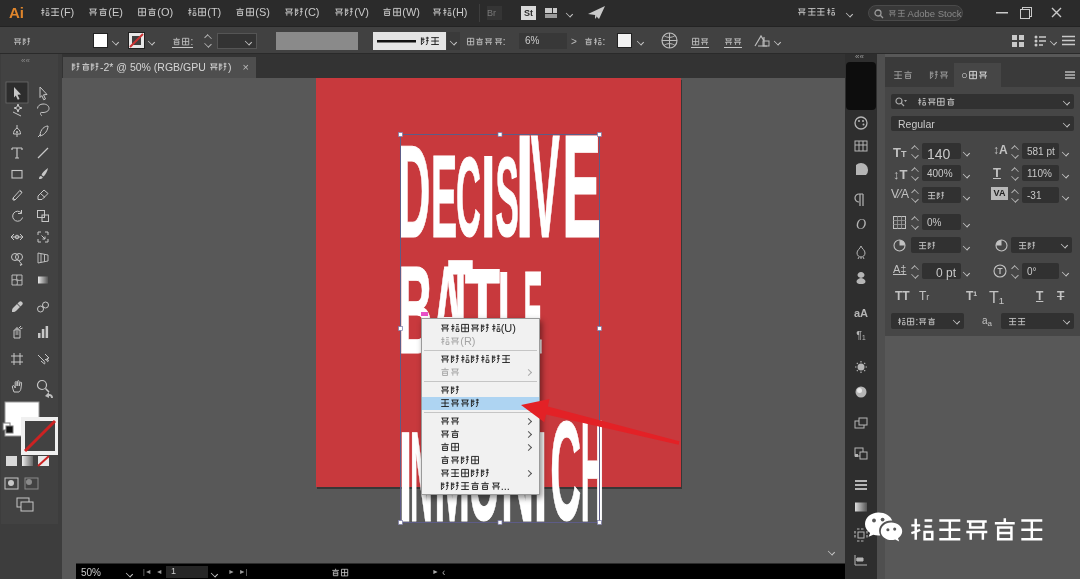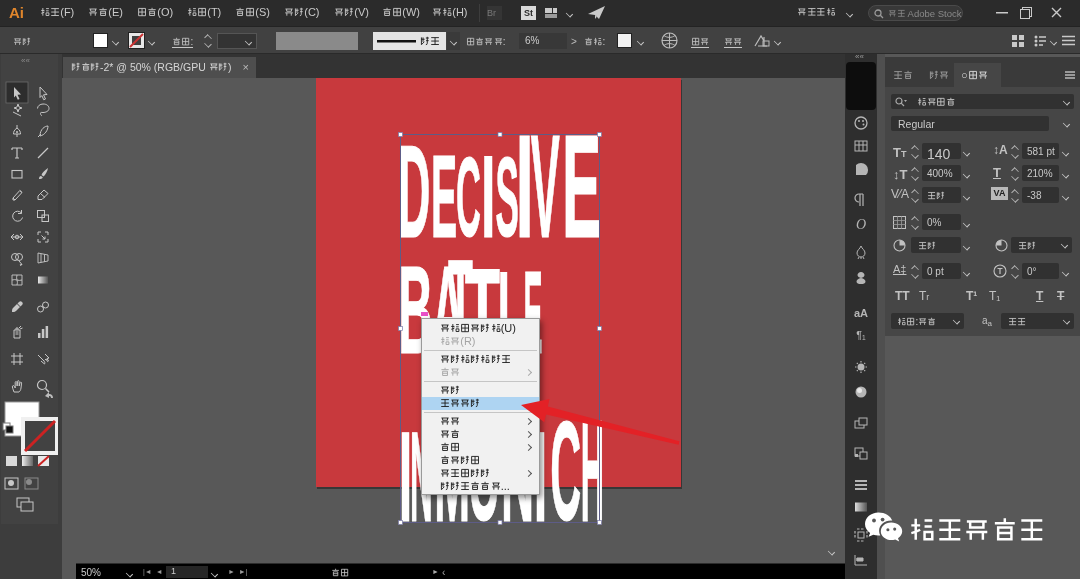--- a/index.html
+++ b/index.html
@@ -657,21 +657,21 @@
         </svg><svg class="g" viewBox="0 0 100 100">
           <path d="M14 20H86M26 20V42H74V20M12 58H88M28 58V86M72 58V86" fill="none" stroke="currentColor" stroke-width="9"></path>
         </svg><svg class="g" viewBox="0 0 100 100">
           <path d="M16 14H84V86H16ZM16 50H84M50 14V86" fill="none" stroke="currentColor" stroke-width="9"></path>
         </svg><svg class="g" viewBox="0 0 100 100">
           <path d="M50 8V24M14 26H86M26 42H74V84H26ZM26 62H74" fill="none" stroke="currentColor" stroke-width="9"></path>
         </svg></span>
     <span class="dd" style="left:172px;top:5px"></span>
   </div>
 
-  <div class="pf" style="left:6px;top:59px;width:158px;height:15px">
+  <div class="pf" style="left:6px;top:59px;width:183px;height:15px">
       <span style="position:absolute;left:7px;top:2px">Regular</span>
       <span class="dd" style="left:172px;top:5px"></span>
     </div>
 
   <div class="picon" style="left:8px;top:88px;font-size:13px;font-weight:bold">T<span style="font-size:9px">T</span></div>
   <span class="spin" style="left:26px;top:88px"></span>
   <div class="pf" style="left:37px;top:86px;width:39px;height:16px">
       <span style="position:absolute;left:5px;top:3px;font-size:14px">140 px</span>
     </div>
   <span class="dd" style="left:78px;top:93px"></span>
@@ -684,38 +684,38 @@
 
   <div class="picon" style="left:8px;top:110px;font-size:13px;font-weight:bold">↕T</div>
   <span class="spin" style="left:26px;top:110px"></span>
   <div class="pf" style="left:37px;top:108px;width:39px;height:16px">
       <span style="position:absolute;left:5px;top:3px;font-size:10px">400%</span>
     </div>
   <span class="dd" style="left:78px;top:115px"></span>
   <div class="picon" style="left:108px;top:108px;font-size:13px;font-weight:bold"><u>T</u></div>
   <span class="spin" style="left:126px;top:110px"></span>
   <div class="pf" style="left:137px;top:108px;width:37px;height:16px">
-      <span style="position:absolute;left:5px;top:3px;font-size:10px">210%</span>
+      <span style="position:absolute;left:5px;top:3px;font-size:10px">110%</span>
     </div>
   <span class="dd" style="left:177px;top:115px"></span>
 
   <div class="picon" style="left:6px;top:130px;font-size:12px">V⁄A</div>
   <span class="spin" style="left:26px;top:132px"></span>
   <div class="pf" style="left:37px;top:130px;width:39px;height:16px">
       <span class="hz" style="position:absolute;left:5px;top:3px;font-size:10px"><svg class="g" viewBox="0 0 100 100">
           <path d="M12 16H88M12 50H88M12 84H88M50 16V84" fill="none" stroke="currentColor" stroke-width="9"></path>
         </svg><svg class="g" viewBox="0 0 100 100">
           <path d="M14 14V86M14 32H46M30 14V58M14 84Q32 72 42 56M58 20H88M72 8V72Q72 86 58 86M60 46H86" fill="none" stroke="currentColor" stroke-width="9"></path>
         </svg></span>
     </div>
   <span class="dd" style="left:78px;top:137px"></span>
   <div class="abs" style="left:106px;top:130px;width:17px;height:13px;background:#b9b9b9;color:#222;font-size:9px;font-weight:bold;text-align:center;line-height:13px">VA</div>
   <span class="spin" style="left:126px;top:132px"></span>
   <div class="pf" style="left:137px;top:130px;width:37px;height:16px">
-      <span style="position:absolute;left:5px;top:3px;font-size:10px">-38</span>
+      <span style="position:absolute;left:5px;top:3px;font-size:10px">-31</span>
     </div>
   <span class="dd" style="left:177px;top:137px"></span>
 
   <svg class="abs" style="left:8px;top:159px" width="13" height="13">
       <rect x="0.5" y="0.5" width="12" height="12" fill="none" stroke="#c2c2c2"></rect>
       <path d="M0 4.5H13M0 8.5H13M4.5 0V13M8.5 0V13" stroke="#9a9a9a" stroke-width="0.8"></path>
     </svg>
   <span class="spin" style="left:26px;top:159px"></span>
   <div class="pf" style="left:37px;top:157px;width:39px;height:16px">
       <span style="position:absolute;left:5px;top:3px;font-size:10px">0%</span>
@@ -743,37 +743,37 @@
           <path d="M12 16H88M12 50H88M12 84H88M50 16V84" fill="none" stroke="currentColor" stroke-width="9"></path>
         </svg><svg class="g" viewBox="0 0 100 100">
           <path d="M14 14V86M14 32H46M30 14V58M14 84Q32 72 42 56M58 20H88M72 8V72Q72 86 58 86M60 46H86" fill="none" stroke="currentColor" stroke-width="9"></path>
         </svg></span>
       <span class="dd" style="left:50px;top:5px"></span>
     </div>
 
   <div class="picon" style="left:8px;top:206px;font-size:11px;text-decoration:underline">A‡</div>
   <span class="spin" style="left:26px;top:208px"></span>
   <div class="pf" style="left:37px;top:206px;width:39px;height:16px">
-      <span style="position:absolute;left:5px;top:3px;font-size:10px">0 pt</span>
+      <span style="position:absolute;left:14px;top:3px;font-size:12px">0 pt</span>
     </div>
   <span class="dd" style="left:78px;top:213px"></span>
   <svg class="abs" style="left:108px;top:207px" width="14" height="14" viewBox="0 0 14 14">
       <circle cx="7" cy="7" r="6" fill="none" stroke="#c2c2c2" stroke-width="1.1"></circle>
       <path d="M4.5 4.5 H9.5 M7 4.5 V10" stroke="#c2c2c2" stroke-width="1.2" fill="none"></path>
     </svg>
   <span class="spin" style="left:126px;top:208px"></span>
   <div class="pf" style="left:137px;top:206px;width:37px;height:16px">
       <span style="position:absolute;left:5px;top:3px;font-size:10px">0°</span>
     </div>
   <span class="dd" style="left:177px;top:213px"></span>
 
   <div class="picon" style="left:10px;top:232px;font-weight:bold;font-size:12px">TT</div>
   <div class="picon" style="left:34px;top:232px;font-weight:normal;font-size:12px">T<span style="font-size:9px">r</span></div>
   <div class="picon" style="left:81px;top:232px;font-weight:bold;font-size:12px">T¹</div>
-  <div class="picon" style="left:104px;top:232px;font-weight:normal;font-size:12px">T₁</div>
+  <div class="picon" style="left:104px;top:232px;font-weight:normal;font-size:16px">T₁</div>
   <div class="picon" style="left:151px;top:232px;font-weight:bold;font-size:12px;text-decoration:underline">T</div>
   <div class="picon" style="left:172px;top:232px;font-weight:bold;font-size:12px;text-decoration:line-through">T</div>
 
   <div class="pf" style="left:6px;top:256px;width:73px;height:16px">
       <span class="hz" style="position:absolute;left:6px;top:3px;font-size:10px"><svg class="g" viewBox="0 0 100 100">
           <path d="M28 10V86M12 34H44M12 62Q30 58 44 50M60 16H88M60 38H86M60 58H88V84H60Z" fill="none" stroke="currentColor" stroke-width="9"></path>
         </svg><svg class="g" viewBox="0 0 100 100">
           <path d="M16 14H84V86H16ZM16 50H84M50 14V86" fill="none" stroke="currentColor" stroke-width="9"></path>
         </svg>:<svg class="g" viewBox="0 0 100 100">
           <path d="M14 20H86M26 20V42H74V20M12 58H88M28 58V86M72 58V86" fill="none" stroke="currentColor" stroke-width="9"></path>

